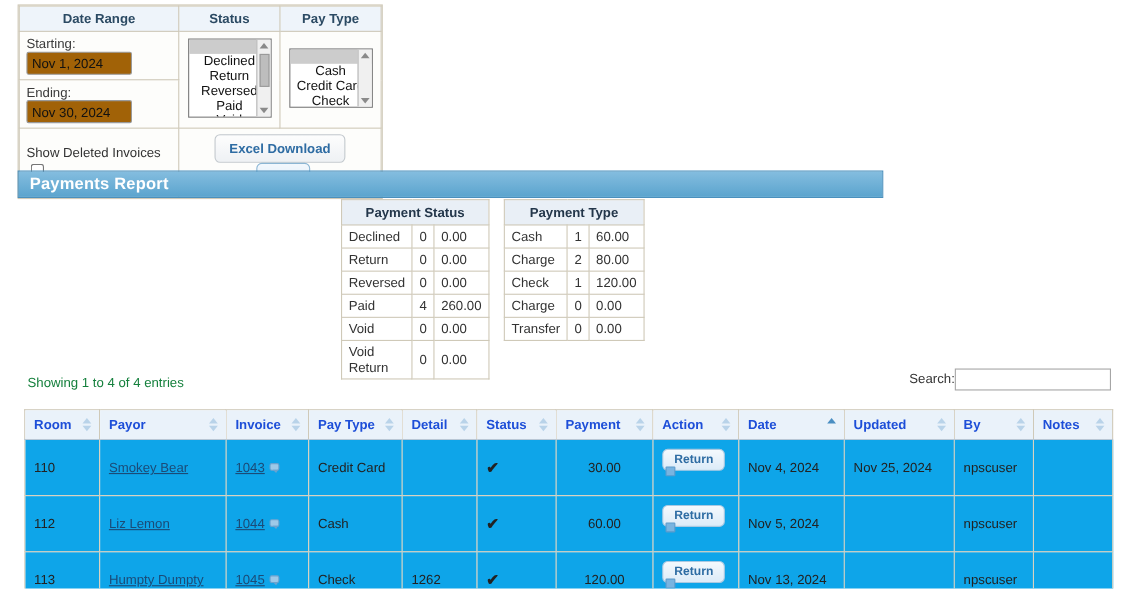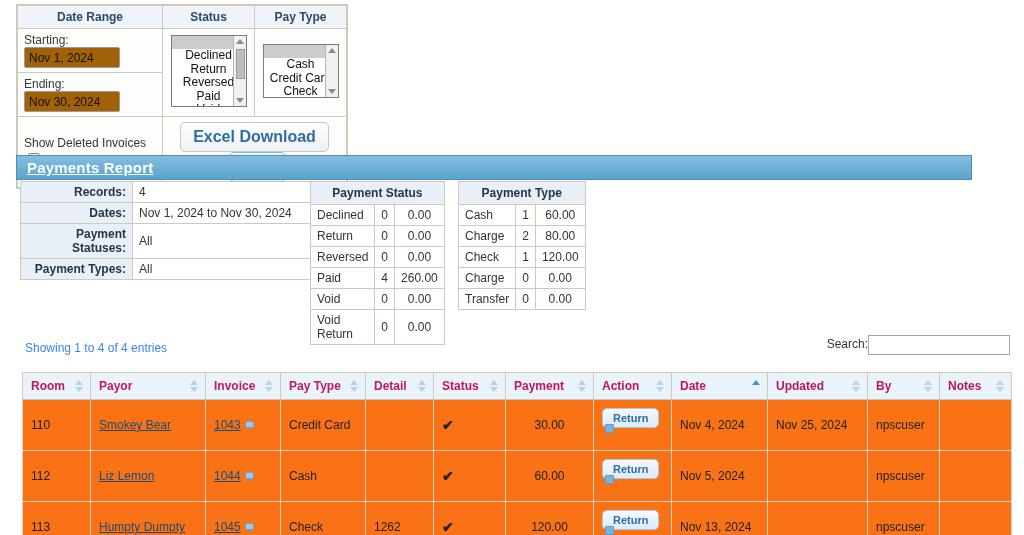--- a/index.html
+++ b/index.html
@@ -77,73 +77,72 @@
   }
   .lb-arrow.up { top: 3px; border-bottom: 5px solid #8a8a8a; }
   .lb-arrow.down { bottom: 3px; border-top: 5px solid #8a8a8a; }
   .lb-thumb {
     position: absolute; left: 2px; top: 13px;
     width: 9px; height: 30px; background: #bdbdbd; border: 1px solid #9a9a9a;
   }
   .cell-center { text-align: center; }
   .btn {
     font-family: "Liberation Sans", sans-serif;
-    font-size: 16px; font-weight: bold;
+    font-size: 12px; font-weight: bold;
     color: #2e6ca3;
     background: linear-gradient(#fdfdfd, #eef1f4);
     border: 1px solid #c3c9ce;
     border-radius: 5px;
     padding: 5px 12px;
     cursor: pointer;
   }
   .btn.primary {
     background: linear-gradient(#f2f8fd, #dcebf7);
     border: 1px solid #8cb6d4;
     color: #1f5c8f;
   }
   .chk { width: 12px; height: 12px; vertical-align: -1px; margin-left: 4px; }
 
   
   .report-title {
     position: absolute; left: 16px; top: 155px;
-    width: 956px; height: 25px;
+    width: 787px; height: 25px;
     background: linear-gradient(#84bddf, #5ba4ce);
     border: 1px solid #4a90bd;
     color: #ffffff;
     font-weight: bold;
     font-size: 15px;
     line-height: 23px;
     padding-left: 10px;
     letter-spacing: .2px;
-    text-decoration: underline;
   }
 
   
   .sum { position: absolute; border-collapse: collapse; }
   .sum td, .sum th { border: 1px solid #cfc9b8; font-size: 12px; }
   .sum-meta { left: 20px; top: 181px; width: 296px; }
   .sum-meta td { padding: 3px 6px; height: 21px; background: #ffffff; }
   .sum-meta td.lab {
     background: #e9eff6; text-align: right; font-weight: bold;
     color: #23364a; width: 112px;
   }
   .sum-status { left: 310px; top: 181px; width: 128px; }
   .sum-type { left: 458px; top: 181px; width: 104px; }
   .sum-status th, .sum-type th {
     background: #e9eff6; color: #23364a; font-weight: bold;
     text-align: center; padding: 4px 4px; height: 20px;
   }
   .sum-status td, .sum-type td { padding: 3px 6px; height: 21px; background: #fff; }
   .sum-status td.n, .sum-type td.n { text-align: center; width: 22px; }
-  .sum-status td.amt, .sum-type td.amt { text-align: center; width: 52px; }
+  .sum-status td.amt, .sum-type td.amt { text-align: left; width: 52px; }
 
   
   .entries-info {
     position: absolute; left: 25px; top: 341px;
-    font-size: 12px; color: #3b82f6;
+    font-size: 12px; color: #15803d;
   }
   .search-wrap { position: absolute; right: 14px; top: 335px; font-size: 12px; color: #333; }
   .search-input {
     font-family: "Liberation Sans", sans-serif;
     font-size: 12px;
     width: 142px; height: 20px;
     border: 1px solid #a6a6a6;
     background: #fff;
     padding: 1px 4px;
     vertical-align: middle;
@@ -153,32 +152,32 @@
   .dt {
     position: absolute; left: 22px; top: 372px;
     width: 990px;
     border-collapse: collapse;
     font-size: 12px;
   }
   .dt th {
     background: #eaf2fa;
     border: 1px solid #cfc9b8;
     border-bottom: 1px solid #b9c7d5;
-    color: #be185d;
+    color: #1d4ed8;
     font-weight: bold;
     text-align: left;
     padding: 6px 8px;
     height: 26px;
     position: relative;
     white-space: nowrap;
     cursor: pointer;
   }
   .dt td {
     border: 1px solid #d8d2c0;
-    background: #f97316;
+    background: #0ea5e9;
     padding: 8px;
     height: 32px;
     color: #222;
     vertical-align: middle;
   }
   .sortico {
     position: absolute; right: 7px; top: 50%;
     transform: translateY(-50%);
     width: 8px; height: 12px;
   }
@@ -283,40 +282,20 @@
           <button class="btn">Excel Download</button>
           <button class="btn primary" style="margin-left:6px">Run</button>
         </td>
       </tr>
     </tbody>
       </table>
   </div>
 
   <div class="report-title">Payments Report</div>
 
-  <table class="sum sum-meta">
-    <tbody>
-        <tr>
-      <td class="lab">Records:</td>
-      <td>4</td>
-    </tr>
-    <tr>
-      <td class="lab">Dates:</td>
-      <td>Nov 1, 2024 to Nov 30, 2024</td>
-    </tr>
-    <tr>
-      <td class="lab">Payment Statuses:</td>
-      <td>All</td>
-    </tr>
-    <tr>
-      <td class="lab">Payment Types:</td>
-      <td>All</td>
-    </tr>
-  </tbody>
-    </table>
 
   <table class="sum sum-status">
     <tbody>
         <tr>
           <th colspan="3">Payment Status</th>
         </tr>
     <tr>
       <td>Declined</td>
       <td class="n">0</td>
       <td class="amt">0.00</td>

